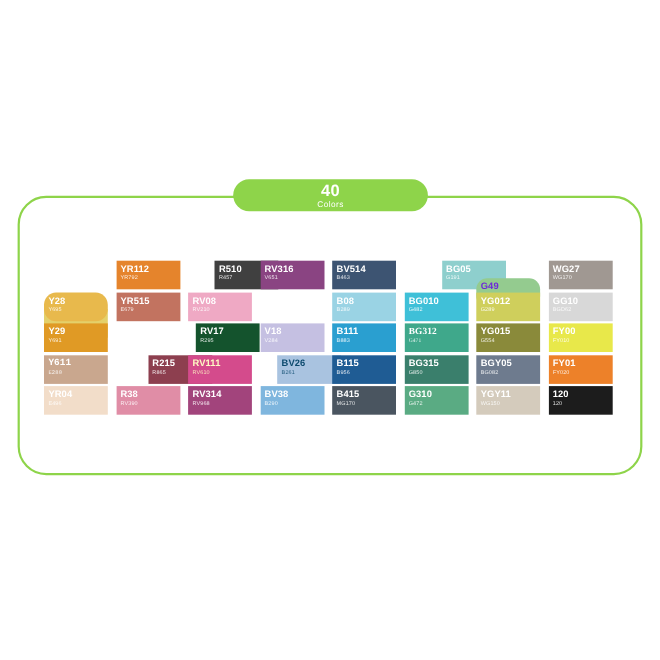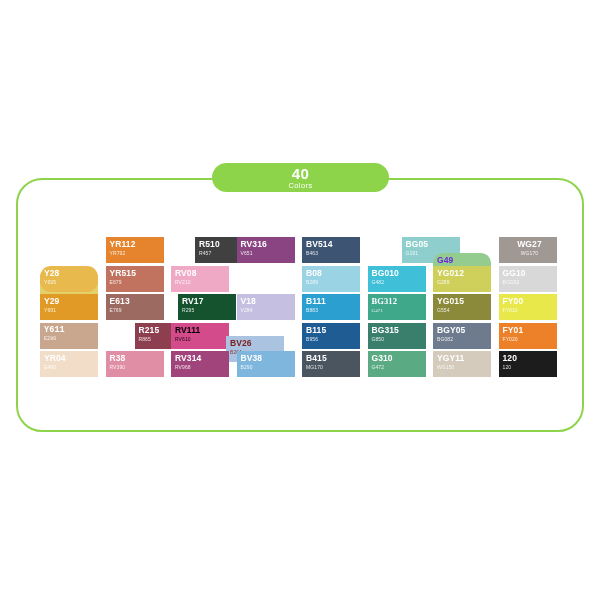--- a/index.html
+++ b/index.html
@@ -130,21 +130,21 @@
         <span class="swatch-sub">B463</span>
       </div>
       <div class="swatch" style="left: 327.5px; top: 0px; background: rgb(142, 207, 205); color: rgb(255, 255, 255); margin-left: 34px;">
         <span class="swatch-code">BG05</span>
         <span class="swatch-sub">G191</span>
       </div>
       <div class="swatch" style="left: 393px; top: 16px; background: rgb(148, 203, 143); color: #6d28d9; border-radius: 10px;">
         <span class="swatch-code">G49</span>
         <span class="swatch-sub">G284</span>
       </div>
-      <div class="swatch" style="left: 458.5px; top: 0px; background: rgb(160, 152, 146); color: rgb(255, 255, 255); text-align: center;">
+      <div class="swatch" style="left: 458.5px; top: 0px; background: rgb(160, 152, 146); color: rgb(255, 255, 255);">
         <span class="swatch-code">WG27</span>
         <span class="swatch-sub">WG170</span>
       </div>
       <div class="swatch" style="left: 0px; top: 28.5px; background: rgb(232, 185, 76); color: rgb(255, 255, 255); border-radius: 11px;">
         <span class="swatch-code">Y28</span>
         <span class="swatch-sub">Y695</span>
       </div>
       <div class="swatch" style="left: 65.5px; top: 28.5px; background: rgb(194, 115, 96); color: rgb(255, 255, 255);">
         <span class="swatch-code">YR515</span>
         <span class="swatch-sub">E679</span>
@@ -166,24 +166,20 @@
         <span class="swatch-sub">G289</span>
       </div>
       <div class="swatch" style="left: 458.5px; top: 28.5px; background: rgb(216, 216, 216); color: rgb(255, 255, 255);">
         <span class="swatch-code">GG10</span>
         <span class="swatch-sub">BGD62</span>
       </div>
       <div class="swatch" style="left: 0px; top: 57px; background: rgb(224, 154, 37); color: rgb(255, 255, 255);">
         <span class="swatch-code">Y29</span>
         <span class="swatch-sub">Y691</span>
       </div>
-      <div class="swatch" style="left: 65.5px; top: 57px; background: rgb(156, 106, 97); color: rgb(255, 255, 255);">
-        <span class="swatch-code">E613</span>
-        <span class="swatch-sub">E769</span>
-      </div>
       <div class="swatch" style="left: 138px; top: 57px; background: #14532d; color: rgb(255, 255, 255);">
         <span class="swatch-code">RV17</span>
         <span class="swatch-sub">R295</span>
       </div>
       <div class="swatch" style="left: 196.5px; top: 57px; background: rgb(197, 192, 226); color: rgb(255, 255, 255);">
         <span class="swatch-code">V18</span>
         <span class="swatch-sub">V284</span>
       </div>
       <div class="swatch" style="left: 262px; top: 57px; background: rgb(42, 159, 208); color: rgb(255, 255, 255);">
         <span class="swatch-code">B111</span>
@@ -202,25 +198,25 @@
         <span class="swatch-sub">FY010</span>
       </div>
       <div class="swatch" style="left: 0px; top: 85.5px; background: rgb(201, 167, 142); color: rgb(255, 255, 255); font-family: Liberation Mono, monospace;">
         <span class="swatch-code">Y611</span>
         <span class="swatch-sub">E280</span>
       </div>
       <div class="swatch" style="left: 65.5px; top: 85.5px; background: rgb(141, 63, 79); color: rgb(255, 255, 255); margin-left: 29px;">
         <span class="swatch-code">R215</span>
         <span class="swatch-sub">R865</span>
       </div>
-      <div class="swatch" style="left: 131px; top: 85.5px; background: rgb(212, 75, 140); color: #000000;">
+      <div class="swatch" style="left: 131px; top: 85.5px; background: rgb(212, 75, 140); color: #fef9c3;">
         <span class="swatch-code">RV111</span>
         <span class="swatch-sub">RV610</span>
       </div>
-      <div class="swatch" style="left: 186px; top: 85.5px; background: rgb(169, 195, 224); color: #7f1d1d; margin-top: 13px;">
+      <div class="swatch" style="left: 212px; top: 85.5px; background: rgb(169, 195, 224); color: #0c4a6e;">
         <span class="swatch-code">BV26</span>
         <span class="swatch-sub">B261</span>
       </div>
       <div class="swatch" style="left: 262px; top: 85.5px; background: rgb(31, 92, 148); color: rgb(255, 255, 255);">
         <span class="swatch-code">B115</span>
         <span class="swatch-sub">B956</span>
       </div>
       <div class="swatch" style="left: 327.5px; top: 85.5px; background: rgb(58, 127, 108); color: rgb(255, 255, 255);">
         <span class="swatch-code">BG315</span>
         <span class="swatch-sub">G850</span>

